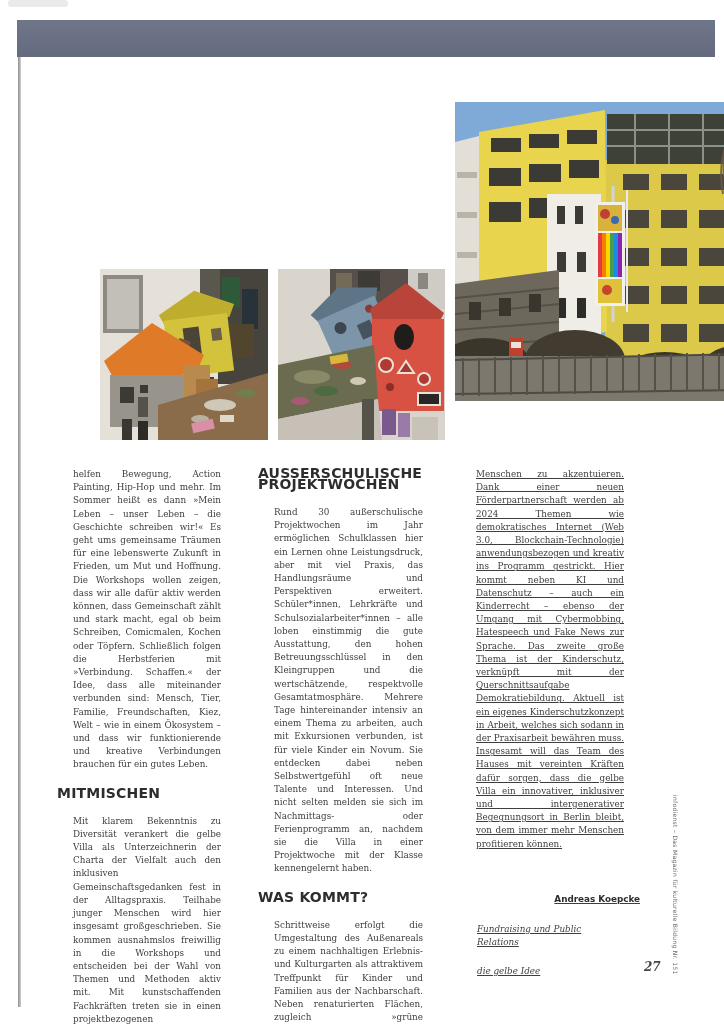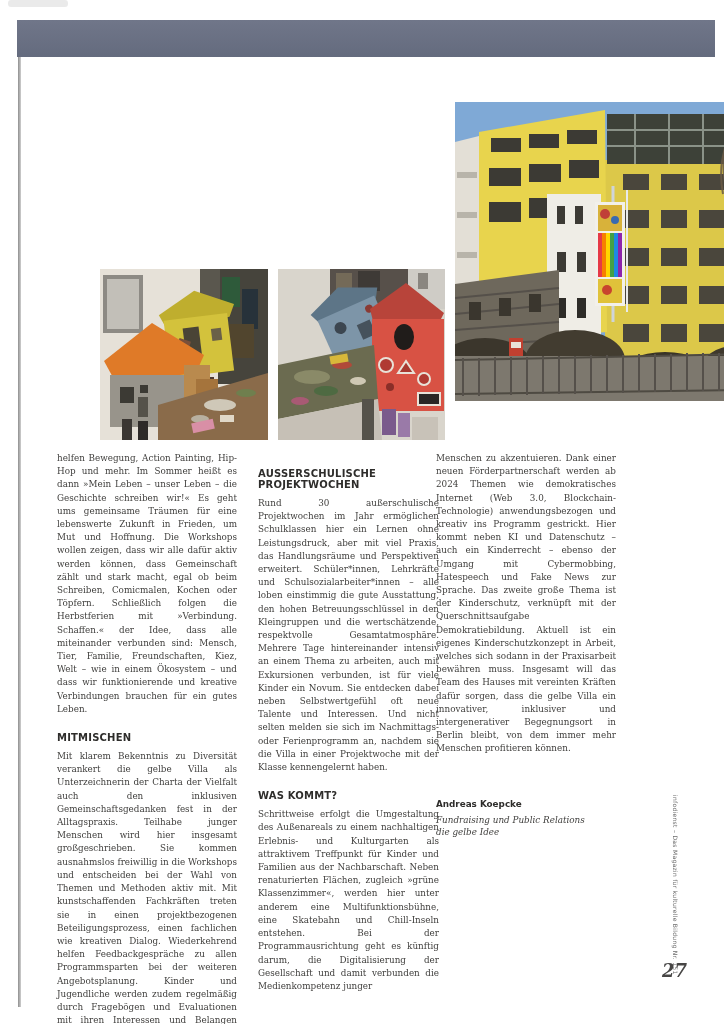--- a/index.html
+++ b/index.html
@@ -23,47 +23,47 @@
   .photo svg{display:block;}
   .photo-1{left:60px;top:253px;width:168px;height:171px;}
   .photo-2{left:238px;top:253px;width:167px;height:171px;}
   .photo-3{left:415px;top:86px;width:296px;height:299px;}
 
   
   .col{position:absolute;top:452px;width:180px;color:#3f3e3c;
     font-size:8.8px;line-height:13.2px;text-align:justify;}
   .col-1{left:57px;}
   .col-2{left:258px;width:181px;}
-  .col-3{left:436px;}
-  .col p{margin:0;}
+  .col-3{left:460px;text-decoration:underline;}
+  .col p{margin:16px;}
   .col h3{
     font-family:"DejaVu Sans", sans-serif;font-weight:bold;
-    font-size:10px;letter-spacing:.2px;color:#2e2d2b;
+    font-size:14px;letter-spacing:.2px;color:#2e2d2b;
     margin:16px 0 7px 0;line-height:11px;text-align:left;
   }
   .author{margin-top:42px;text-align:left;}
   .author .a-name{
     font-family:"DejaVu Sans", sans-serif;font-weight:bold;
-    font-size:8.8px;color:#2e2d2b;margin:0 0 3px 0;
+    font-size:8.8px;color:#2e2d2b;margin:0 0 3px 0;text-align:right;
   }
   .author .a-role,.author .a-org{
-    font-style:italic;font-size:8.8px;line-height:12.5px;margin:0;
+    font-style:italic;font-size:8.8px;line-height:12.5px;margin:17px;
   }
 
   
   .edge-text{
     left:672px;top:795px;height:160px;
     writing-mode:vertical-rl;
     font-family:"DejaVu Sans", sans-serif;font-size:6px;
     color:#6b6b6b;letter-spacing:.3px;white-space:nowrap;
   }
   .page-number{
-    left:662px;top:960px;
+    left:644px;top:960px;
     font-family:"DejaVu Serif", serif;font-weight:bold;font-style:italic;
-    font-size:18px;color:#474645;
+    font-size:12px;color:#474645;
   }
 </style>
 </head>
 <body>
 
 <div>
 
   <div class="abs corner-smudge"></div>
   <div class="abs top-bar"></div>
   <div class="abs gutter-line"></div>

